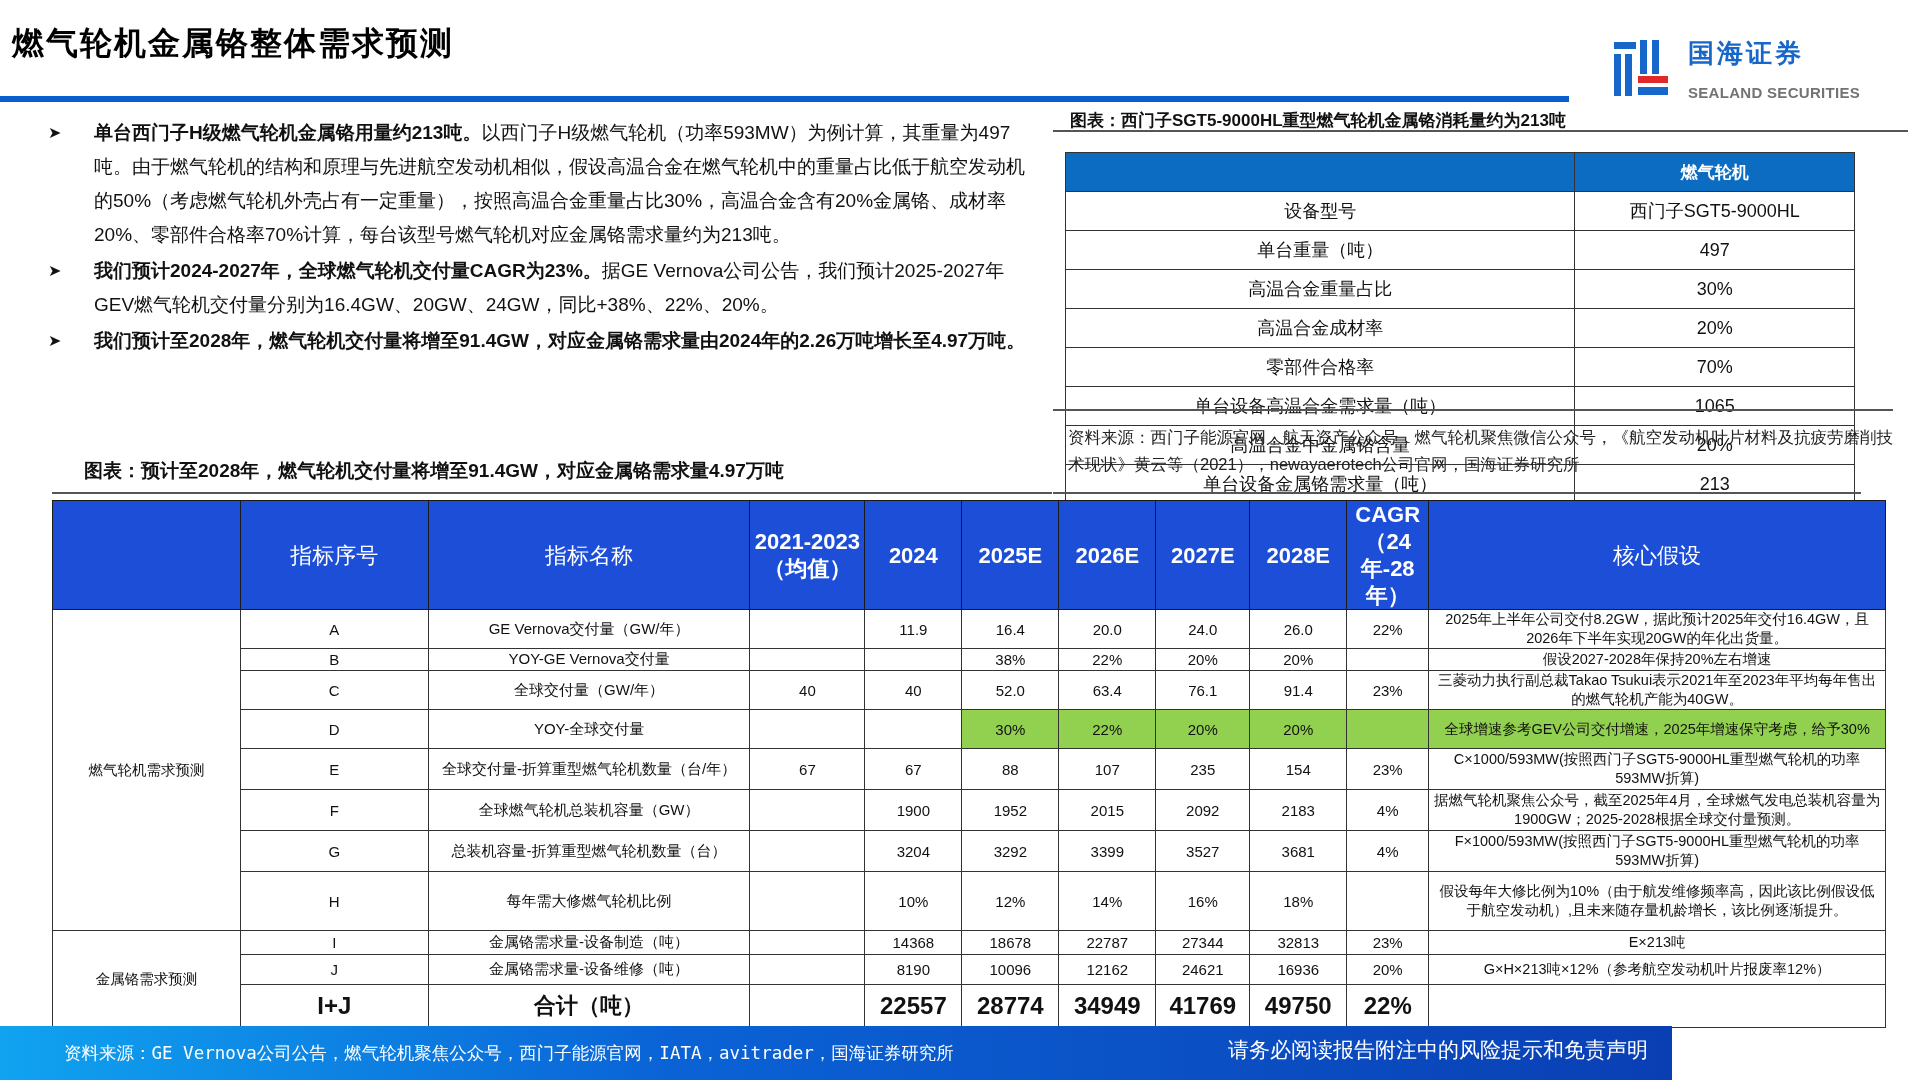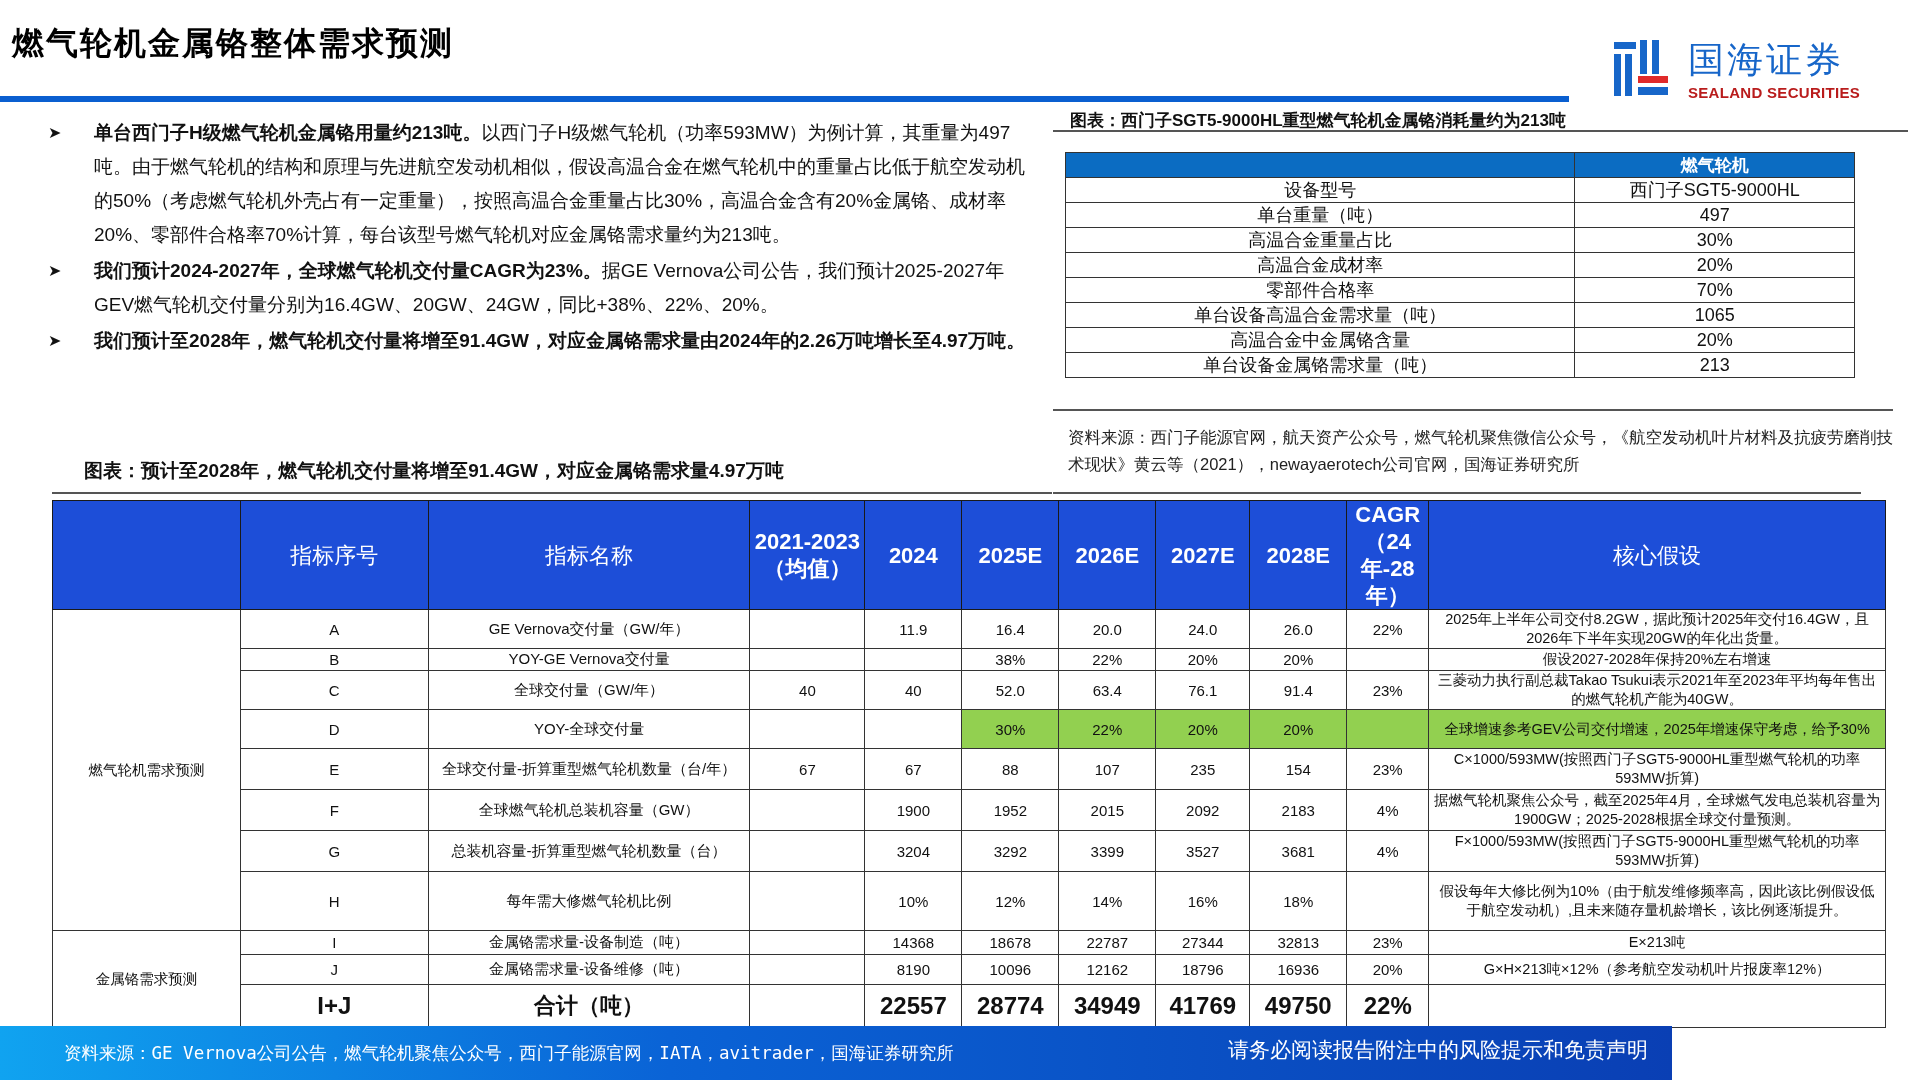--- a/index.html
+++ b/index.html
@@ -4,32 +4,32 @@
 <style>
   * { box-sizing: border-box; margin: 0; padding: 0; }
   html, body { width: 1920px; height: 1080px; overflow: hidden; background: #ffffff; }
   body { position: relative; font-family: "Liberation Sans", "DejaVu Sans", sans-serif; color: #111; }
 
   .page-title { position: absolute; left: 12px; top: 22px; font-size: 32px; font-weight: bold; letter-spacing: 2px; color: #000; }
   .title-rule { position: absolute; left: 0; top: 96px; width: 1569px; height: 6px; background: #0a5fd0; }
 
   .logo { position: absolute; left: 1612px; top: 34px; width: 270px; height: 72px; }
   .logo-mark { position: absolute; left: 0; top: 4px; width: 58px; height: 62px; }
-  .logo-cn { position: absolute; left: 76px; top: 2px; font-size: 36px; font-weight: normal; color: #1766c9; letter-spacing: 3px; }
-  .logo-en { position: absolute; left: 76px; top: 50px; font-size: 15px; font-weight: bold; color: #b91c1c; letter-spacing: 0.3px; }
+  .logo-cn { position: absolute; left: 76px; top: 2px; font-size: 26px; font-weight: bold; color: #1766c9; letter-spacing: 3px; }
+  .logo-en { position: absolute; left: 76px; top: 50px; font-size: 15px; font-weight: bold; color: #737373; letter-spacing: 0.3px; }
 
   .bullets { position: absolute; left: 48px; top: 116px; width: 980px; }
   .bullet { position: relative; padding-left: 46px; font-size: 19px; line-height: 34px; color: #111; margin-bottom: 2px; }
   .bullet .arrow { position: absolute; left: 0; top: 0; font-size: 16px; }
   .bullet b { font-weight: bold; margin-top: 36px; }
 
   .rt-caption { position: absolute; left: 1070px; top: 109px; font-size: 17px; font-weight: bold; color: #111; }
   .rt-caption-rule { position: absolute; left: 1053px; top: 130px; width: 855px; height: 2px; background: #555; }
   table.spec { position: absolute; left: 1065px; top: 152px; width: 790px; border-collapse: collapse; font-size: 18px; }
-  table.spec td, table.spec th { border: 1.5px solid #333; text-align: center; height: 25px; padding: 0; font-weight: normal; }
+  table.spec td, table.spec th { border: 1.5px solid #333; text-align: center; height: 39px; padding: 0; font-weight: normal; }
   table.spec th { background: #0b6cc2; color: #fff; font-weight: bold; font-size: 17px; }
   table.spec th.blank { background: #0b6cc2; }
   .rt-src-rule-top { position: absolute; left: 1053px; top: 409px; width: 840px; height: 2px; background: #555; }
   .rt-source { position: absolute; left: 1068px; top: 424px; width: 830px; font-size: 16.5px; line-height: 27px; color: #222; }
   .rt-src-rule-bottom { position: absolute; left: 1053px; top: 492px; width: 808px; height: 2px; background: #555; }
 
   .main-caption { position: absolute; left: 84px; top: 458px; font-size: 19px; font-weight: bold; color: #111; }
   .main-caption-rule { position: absolute; left: 52px; top: 492px; width: 1000px; height: 2px; background: #555; }
 
   table.main { position: absolute; left: 52px; top: 500px; width: 1834px; border-collapse: collapse; font-size: 15px; }
@@ -284,21 +284,21 @@
     <td class="assume">E×213吨</td>
   </tr>
 
   <tr style="height:30px">
     <td>J</td>
     <td>金属铬需求量-设备维修（吨）</td>
     <td></td>
     <td>8190</td>
     <td>10096</td>
     <td>12162</td>
-    <td>18796</td>
+    <td>24621</td>
     <td>16936</td>
     <td>20%</td>
     <td class="assume">G×H×213吨×12%（参考航空发动机叶片报废率12%）</td>
   </tr>
 
   <tr class="total" style="height:43px">
     <td>I+J</td>
     <td class="name">合计（吨）</td>
     <td></td>
     <td>22557</td>

